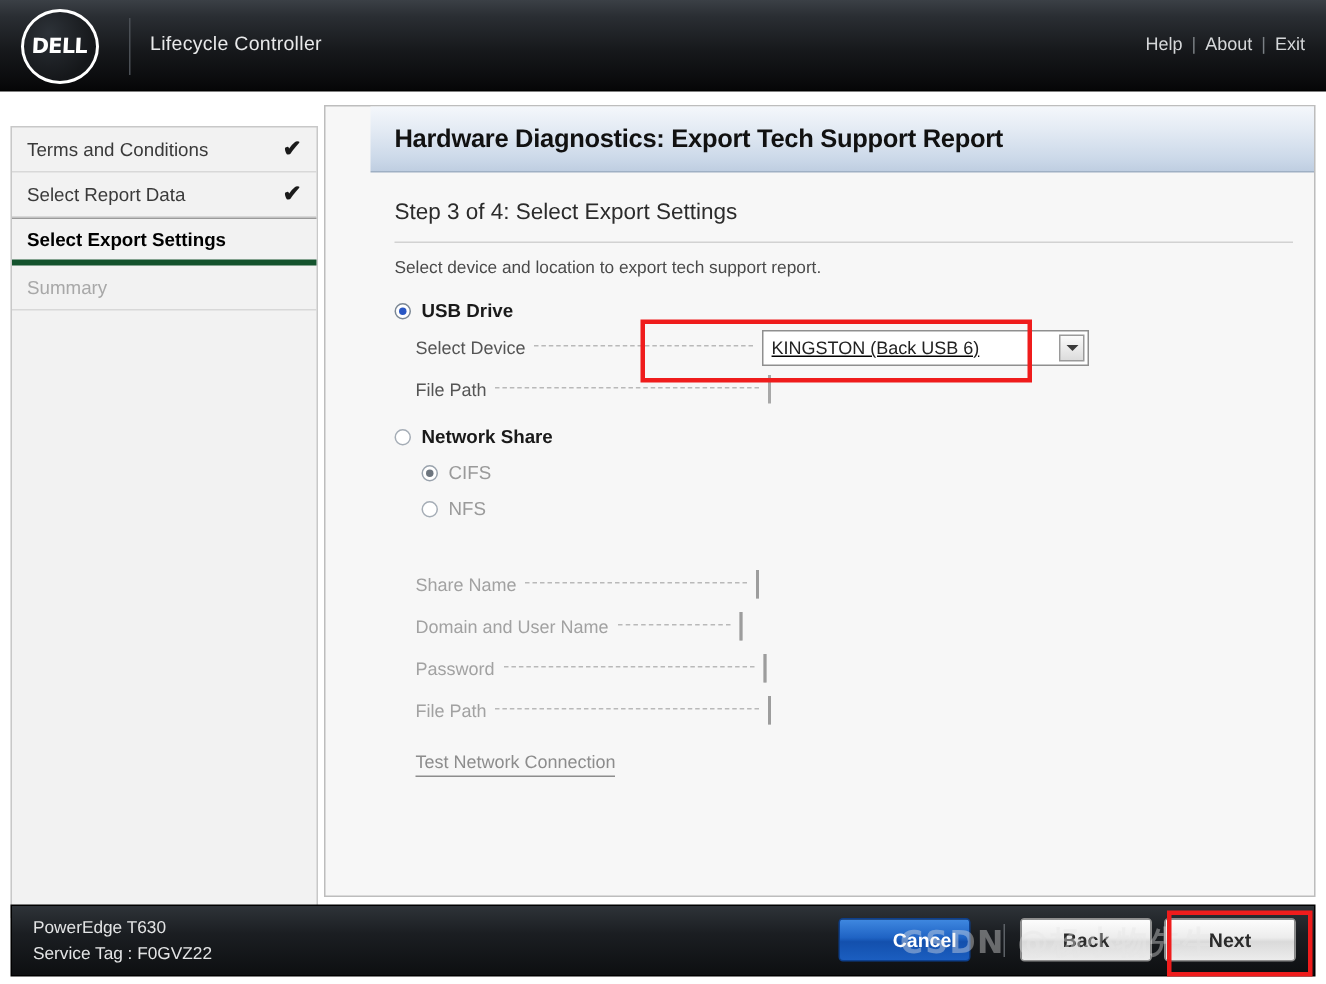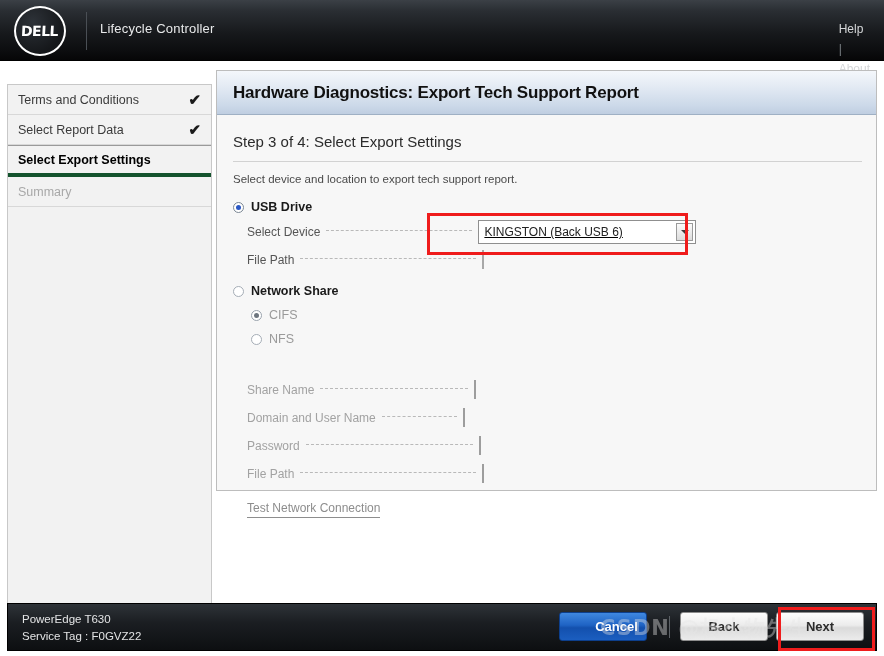--- a/index.html
+++ b/index.html
@@ -56,23 +56,22 @@
     color: #e8e9ea;
     font-size: 13px;
     letter-spacing: 0.2px;
   }
   .topnav {
     position: absolute;
     right: 14px; top: 22px;
     color: #d5d7d9;
     font-size: 12px;
     display: flex;
-    align-items: flex-start;
+    align-items: flex-end;
     gap: 6px;
-    flex-direction: column;
   }
   .topnav a {
     color: #d5d7d9;
     text-decoration: none;
     cursor: pointer;
   }
   .topnav .sep { color: #7b8085; }
 
   
   .sidebar {
@@ -108,24 +107,25 @@
     border-top: 1px solid #9a9a9a;
     border-bottom: 4px solid #14532d;
     height: 32px;
   }
   .side-item.disabled { color: #a8a8a8; }
 
   
   .main {
     position: absolute;
     left: 216px; top: 70px;
-    width: 661px; height: 421px;
+    width: 661px; height: 528px;
     background: #f7f7f7;
     border: 1px solid #bdbdbd;
     box-sizing: border-box;
+    padding-left: 30px;
   }
   .panel-header {
     height: 44px;
     background: linear-gradient(to bottom, #f4f7fb 0%, #e4ebf4 35%, #ccd9e9 80%, #bfcee1 100%);
     border-bottom: 1px solid #9fb0c4;
     display: flex;
     align-items: center;
     padding-left: 16px;
     box-sizing: border-box;
   }

